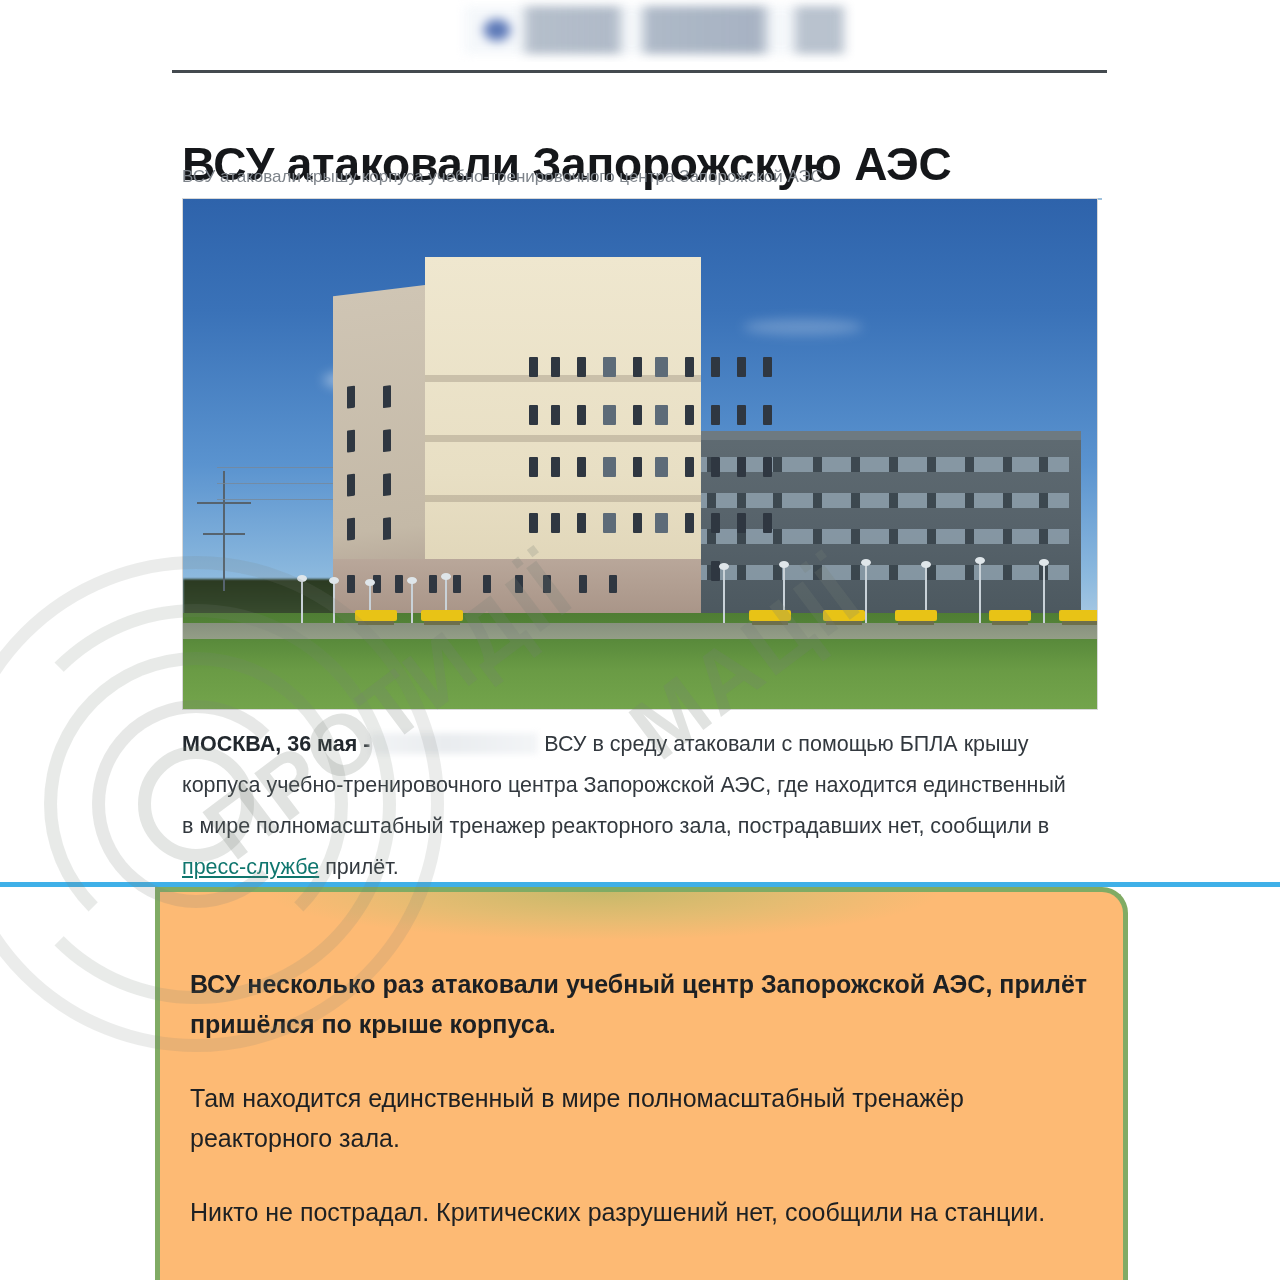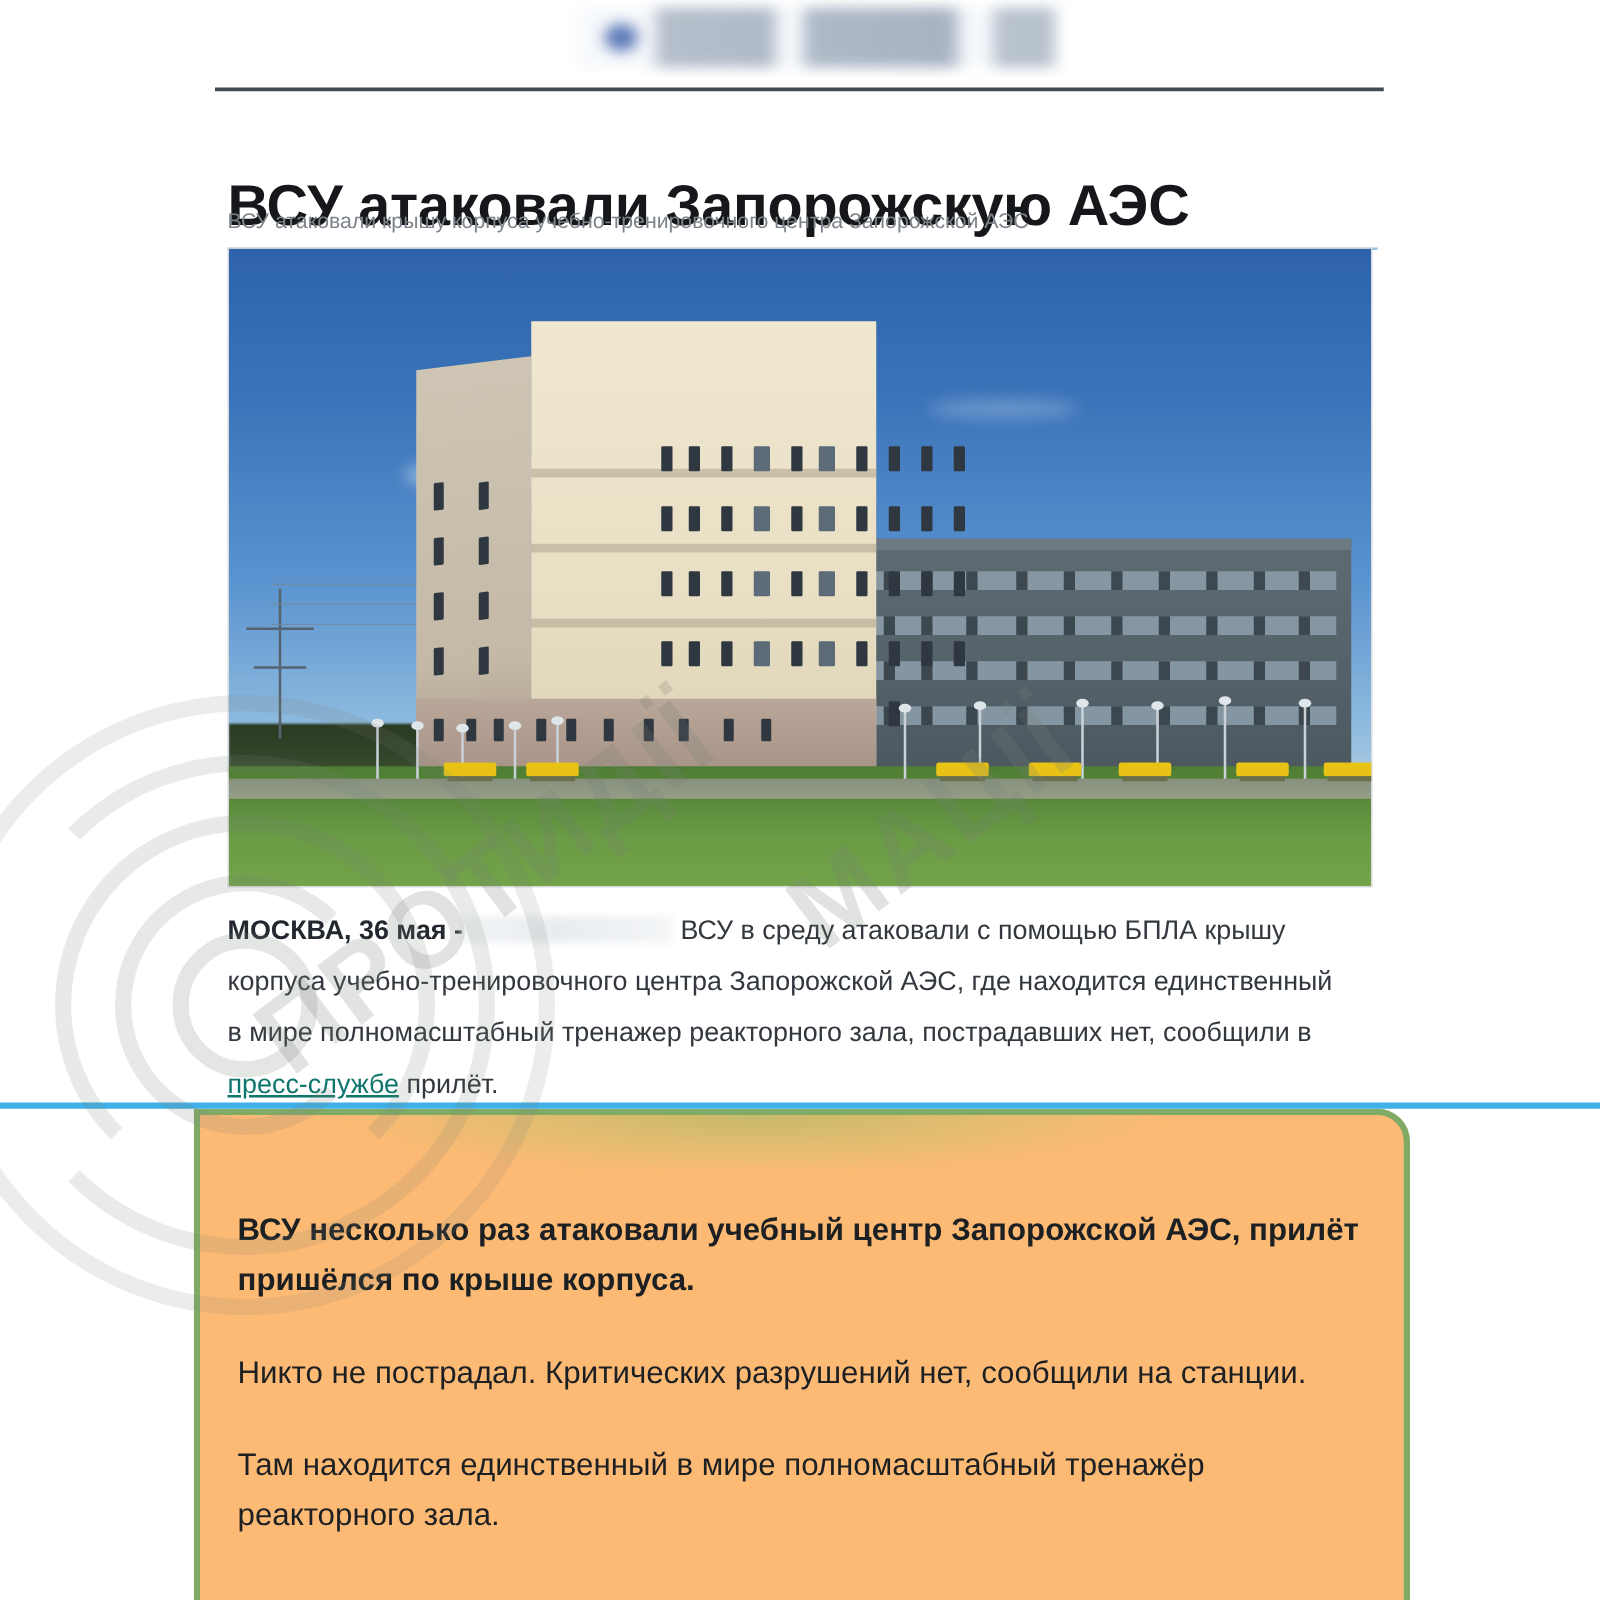--- a/index.html
+++ b/index.html
@@ -463,22 +463,22 @@
       <b>МОСКВА, 36 мая -</b><span class="redact"></span>&nbsp;<span>ВСУ в среду атаковали с помощью БПЛА крышу корпуса учебно-тренировочного центра Запорожской АЭС, где находится единственный в мире полномасштабный тренажер реакторного зала, пострадавших нет, сообщили в</span> <a href="#">пресс-службе</a> <span>прилёт.</span>
     </div>
   </div>
 
   <div class="sep-blue"></div>
 
   <div class="bubble">
     <div class="bubble-glow"></div>
     <div class="bubble-text">
       <p class="lead">ВСУ несколько раз атаковали учебный центр Запорожской АЭС, прилёт пришёлся по крыше корпуса.</p>
+      <p>Там находится единственный в мире полномасштабный тренажёр реакторного зала.</p>
       <p>Никто не пострадал. Критических разрушений нет, сообщили на станции.</p>
-      <p>Там находится единственный в мире полномасштабный тренажёр реакторного зала.</p>
     </div>
   </div>
 
   <div class="wm">
     <div class="wm-ring">
       <span class="r1"></span>
         <span class="r2"></span>
         <span class="r3"></span>
       <span class="r4"></span>
         <span class="r5"></span>

